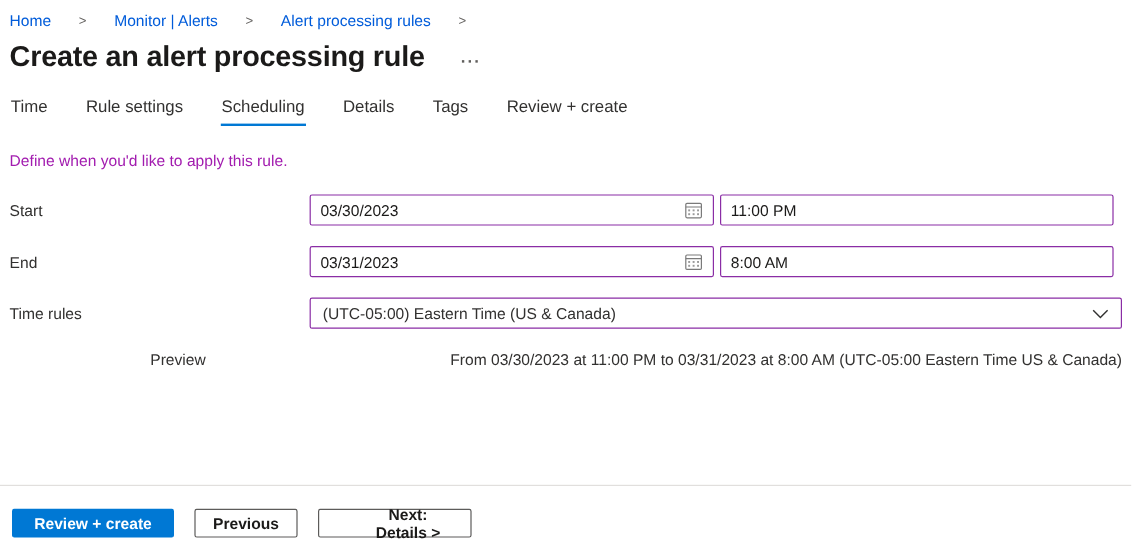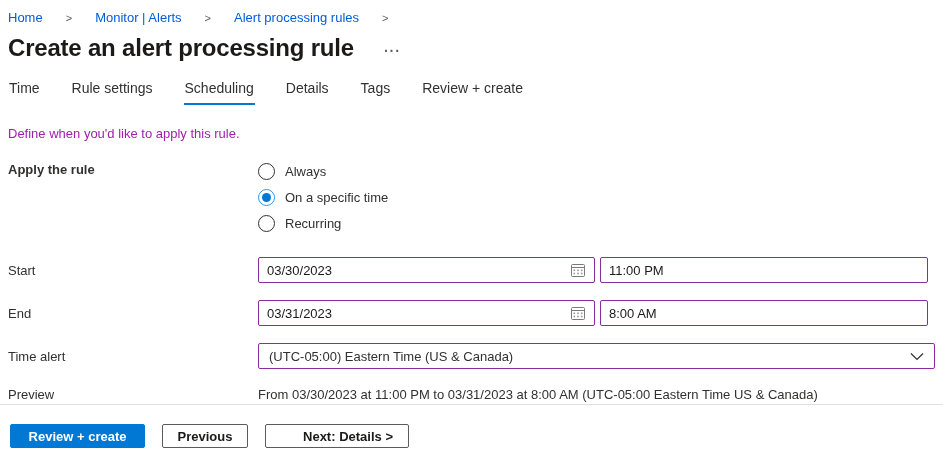--- a/index.html
+++ b/index.html
@@ -47,31 +47,31 @@
   .field { height: 26px; border: 1.5px solid #8a2da5; border-radius: 2px; background: #fff; font-family: "Liberation Sans", sans-serif; font-size: 13px; color: #1b1a19; padding: 0 8px; outline: none; }
   .date-box { width: 337px; display: flex; align-items: center; }
   .date-box input { border: none; padding: 0; flex: 1 1 auto; width: 100px; height: 22px; font-family: "Liberation Sans", sans-serif; font-size: 13px; color: #1b1a19; outline: none; }
   .time-input { width: 328px; margin-left: 5px; }
   .cal-btn { flex: 0 0 auto; display: flex; align-items: center; cursor: pointer; padding-left: 6px; }
 
   
   .dropdown { width: 774px; height: 26px; border: 1.5px solid #8a2da5; border-radius: 2px; display: flex; align-items: center; justify-content: space-between; padding: 0 10px; font-size: 13px; cursor: pointer; background: #fff; }
 
   
-  .row.preview-row { margin-top: 12px; }
+  .row.preview-row { margin-top: 12px; justify-content: flex-end; }
   .preview-text { font-size: 13px; color: #323130; padding-top: 6px; }
 
   
   .footer-divider { position: absolute; left: 0; right: 0; top: 404px; border-top: 1px solid #e1dfdd; }
   .footer { position: absolute; left: 10px; top: 424px; display: flex; gap: 17px; }
   .btn { height: 24px; font-family: "Liberation Sans", sans-serif; font-size: 13px; border-radius: 2px; padding: 0 14px; cursor: pointer; display: inline-flex; align-items: center; justify-content: center; }
   .btn-primary { background: #0078d4; border: 1px solid #0078d4; color: #fff; font-weight: 700; width: 135px; }
   .btn-secondary { background: #fff; border: 1px solid #5c5b5a; color: #1b1a19; font-weight: 700; }
   .btn-prev { width: 86px; }
-  .btn-next { width: 144px; padding-left: 36px; }
+  .btn-next { width: 128px; padding-left: 36px; }
 
   .icon-svg { display: block; }
 </style>
 </head>
 <body>
 
 <div class="page">
   <div class="content">
 
     <div class="breadcrumb">
@@ -94,37 +94,20 @@
       <div class="tab active">Scheduling</div>
       <div class="tab">Details</div>
       <div class="tab">Tags</div>
       <div class="tab">Review + create</div>
     </div>
 
     <div class="desc">Define when you'd like to apply this rule.</div>
 
     <div class="form">
 
-      <div class="row">
-        <div class="row-label bold">Apply the rule</div>
-        <div class="radio-group">
-          <div class="radio-option">
-            <span class="radio-circle"></span>
-            <span class="radio-label">Always</span>
-          </div>
-          <div class="radio-option selected">
-            <span class="radio-circle"></span>
-            <span class="radio-label">On a specific time</span>
-          </div>
-          <div class="radio-option">
-            <span class="radio-circle"></span>
-            <span class="radio-label">Recurring</span>
-          </div>
-        </div>
-      </div>
 
       <div class="row inputs">
         <div class="row-label">Start</div>
         <div class="field-wrap">
           <div class="field date-box">
             <input type="text" value="03/30/2023" style="">
             <span class="cal-btn">
               <svg class="icon-svg" width="16" height="16" viewBox="0 0 16 16">
                 <rect x="1.5" y="2.5" width="13" height="12" rx="1" fill="none" stroke="#7a7a7a" stroke-width="1"></rect>
                 <line x1="1.5" y1="5.5" x2="14.5" y2="5.5" stroke="#7a7a7a" stroke-width="1"></line>
@@ -161,21 +144,21 @@
                     <rect x="10.9" y="10.7" width="1.6" height="1.6"></rect>
                 </g>
               </svg>
             </span>
           </div>
           <input class="field time-input" type="text" value="8:00 AM" style="">
         </div>
       </div>
 
       <div class="row inputs">
-        <div class="row-label">Time alert</div>
+        <div class="row-label">Time rules</div>
         <div class="dropdown">
           <span>(UTC-05:00) Eastern Time (US &amp; Canada)</span>
           <span>
             <svg class="icon-svg" width="14" height="9" viewBox="0 0 14 9">
               <path d="M1 1.5 L7 7.5 L13 1.5" fill="none" stroke="#323130" stroke-width="1.2"></path>
             </svg>
           </span>
         </div>
       </div>
 

